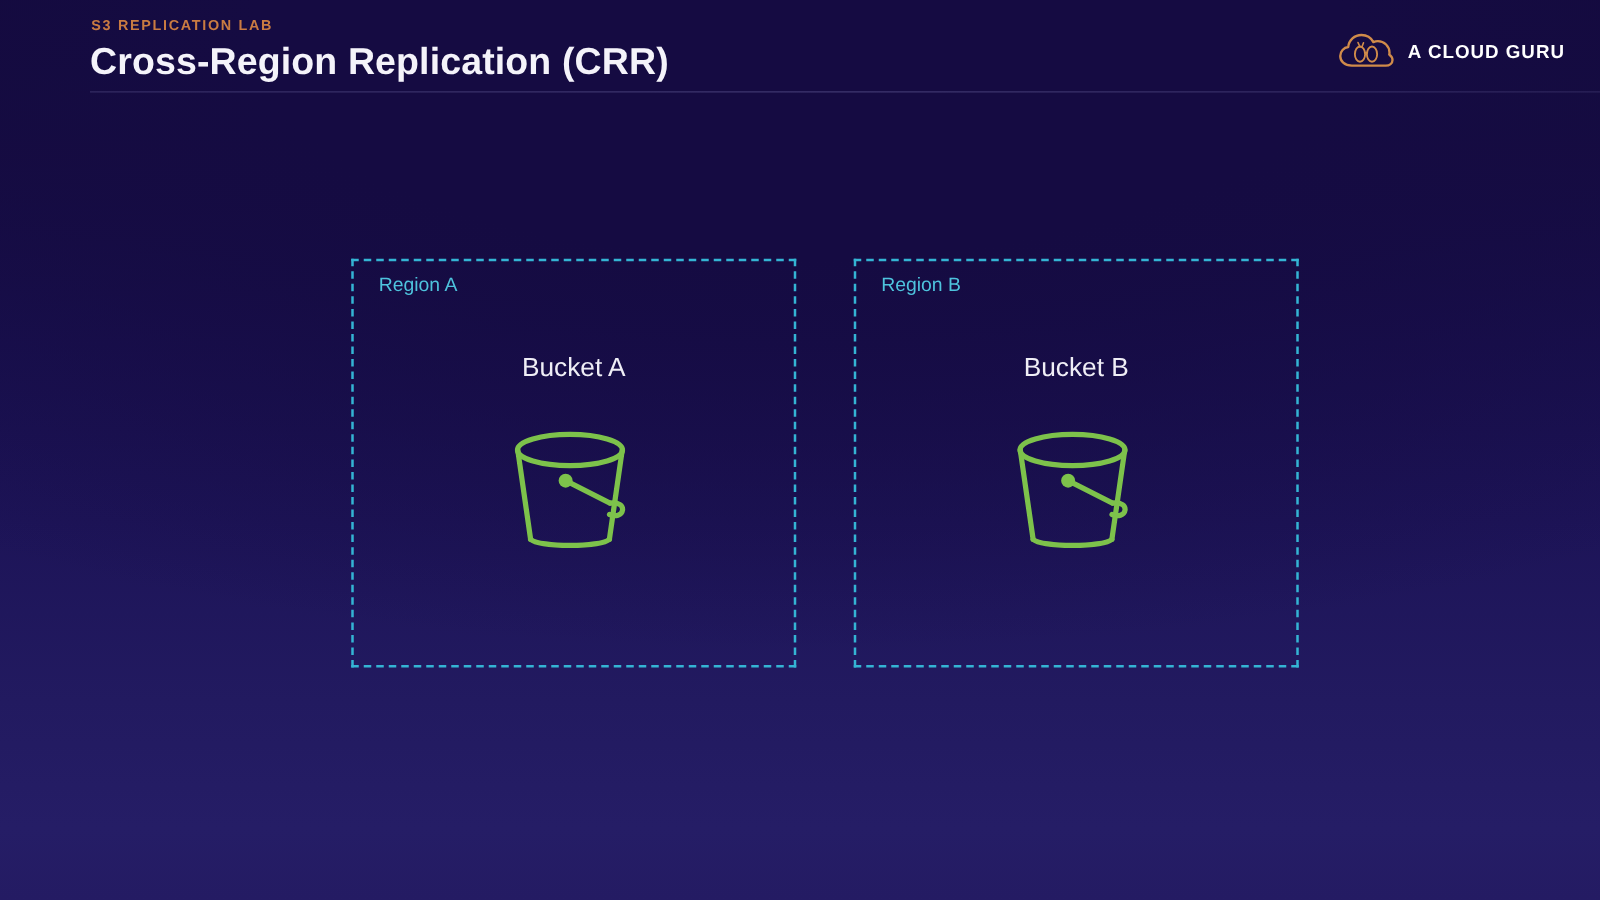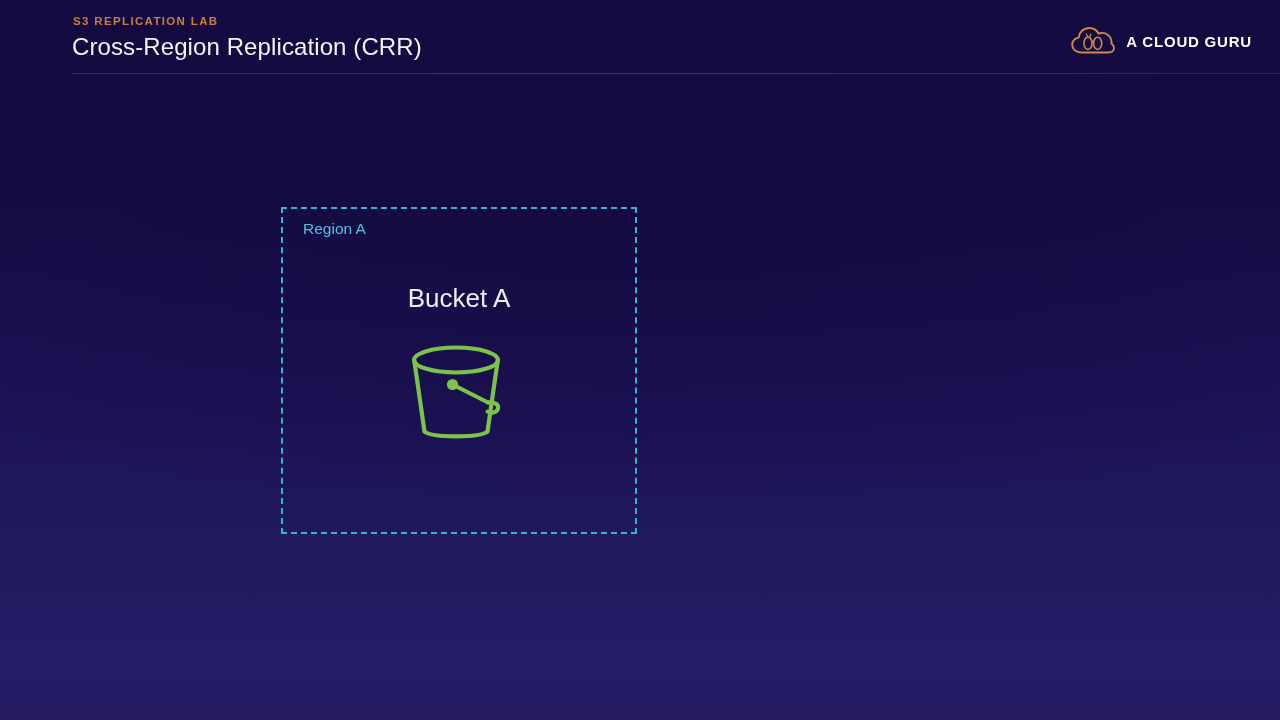--- a/index.html
+++ b/index.html
@@ -31,21 +31,21 @@
   }
   .eyebrow{
     position:absolute; left:29px; top:15px;
     font-size:11.5px; font-weight:bold;
     letter-spacing:1.35px;
     color:#c97b42;
     white-space:nowrap;
   }
   .slide-title{
     position:absolute; left:28px; top:33px;
-    font-size:24px; font-weight:normal;
+    font-size:30px; font-weight:bold;
     color:#f4f3fa;
     letter-spacing:0.1px;
     white-space:nowrap;
   }
   .header-rule{
     position:absolute; left:28px; top:73px;
     width:1222px; height:1px;
     background:linear-gradient(90deg, rgba(120,115,175,0.30) 0%, rgba(120,115,175,0.42) 50%, rgba(120,115,175,0.22) 100%);
   }
 
@@ -74,21 +74,21 @@
   #region-b{ left:683px; width:356px; }
 
   .region-label{
     position:absolute; left:20px; top:11px;
     font-size:15.5px; color:#4ec3dd;
     white-space:nowrap;
   }
   .bucket-title{
     position:absolute; top:74px; left:0; width:100%;
     text-align:center;
-    font-size:26px; color:#efeef6;
+    font-size:21px; color:#efeef6;
     white-space:nowrap;
   }
   .bucket-icon{
     position:absolute; top:128px; left:50%;
     transform:translateX(-50%);
     width:114px; height:112px;
     display:block;
   }
 
   
@@ -148,16 +148,33 @@
             <path d="M95.8 23 L85.5 94.5"></path>
             <path d="M22.5 94.5 C30 101 78 101 85.5 94.5"></path>
             <path d="M50.5 47.5 L86 65.5"></path>
             <path d="M86 65.5 C93.5 64.8 96.5 67.5 96 71.2 C95.4 75.2 90.5 76.6 85.6 74.6"></path>
           </g>
           <circle cx="50.5" cy="47.5" r="5.6" fill="#7dc24b"></circle>
         </svg>
       </span>
     </div>
 
+    <div class="region" id="region-b">
+      <div class="region-label">Region B</div>
+      <div class="bucket-title">Bucket B</div>
+      <span class="bucket-icon">
+        <svg viewBox="0 0 114 112" width="114" height="112" aria-hidden="true">
+          <g fill="none" stroke="#7dc24b" stroke-width="4.2" stroke-linecap="round" stroke-linejoin="round">
+            <ellipse cx="54" cy="23" rx="42" ry="12.5"></ellipse>
+            <path d="M12.2 23 L22.5 94.5"></path>
+            <path d="M95.8 23 L85.5 94.5"></path>
+            <path d="M22.5 94.5 C30 101 78 101 85.5 94.5"></path>
+            <path d="M50.5 47.5 L86 65.5"></path>
+            <path d="M86 65.5 C93.5 64.8 96.5 67.5 96 71.2 C95.4 75.2 90.5 76.6 85.6 74.6"></path>
+          </g>
+          <circle cx="50.5" cy="47.5" r="5.6" fill="#7dc24b"></circle>
+        </svg>
+      </span>
+    </div>
 
 
   </div>
 </div>
 
 </body></html>

